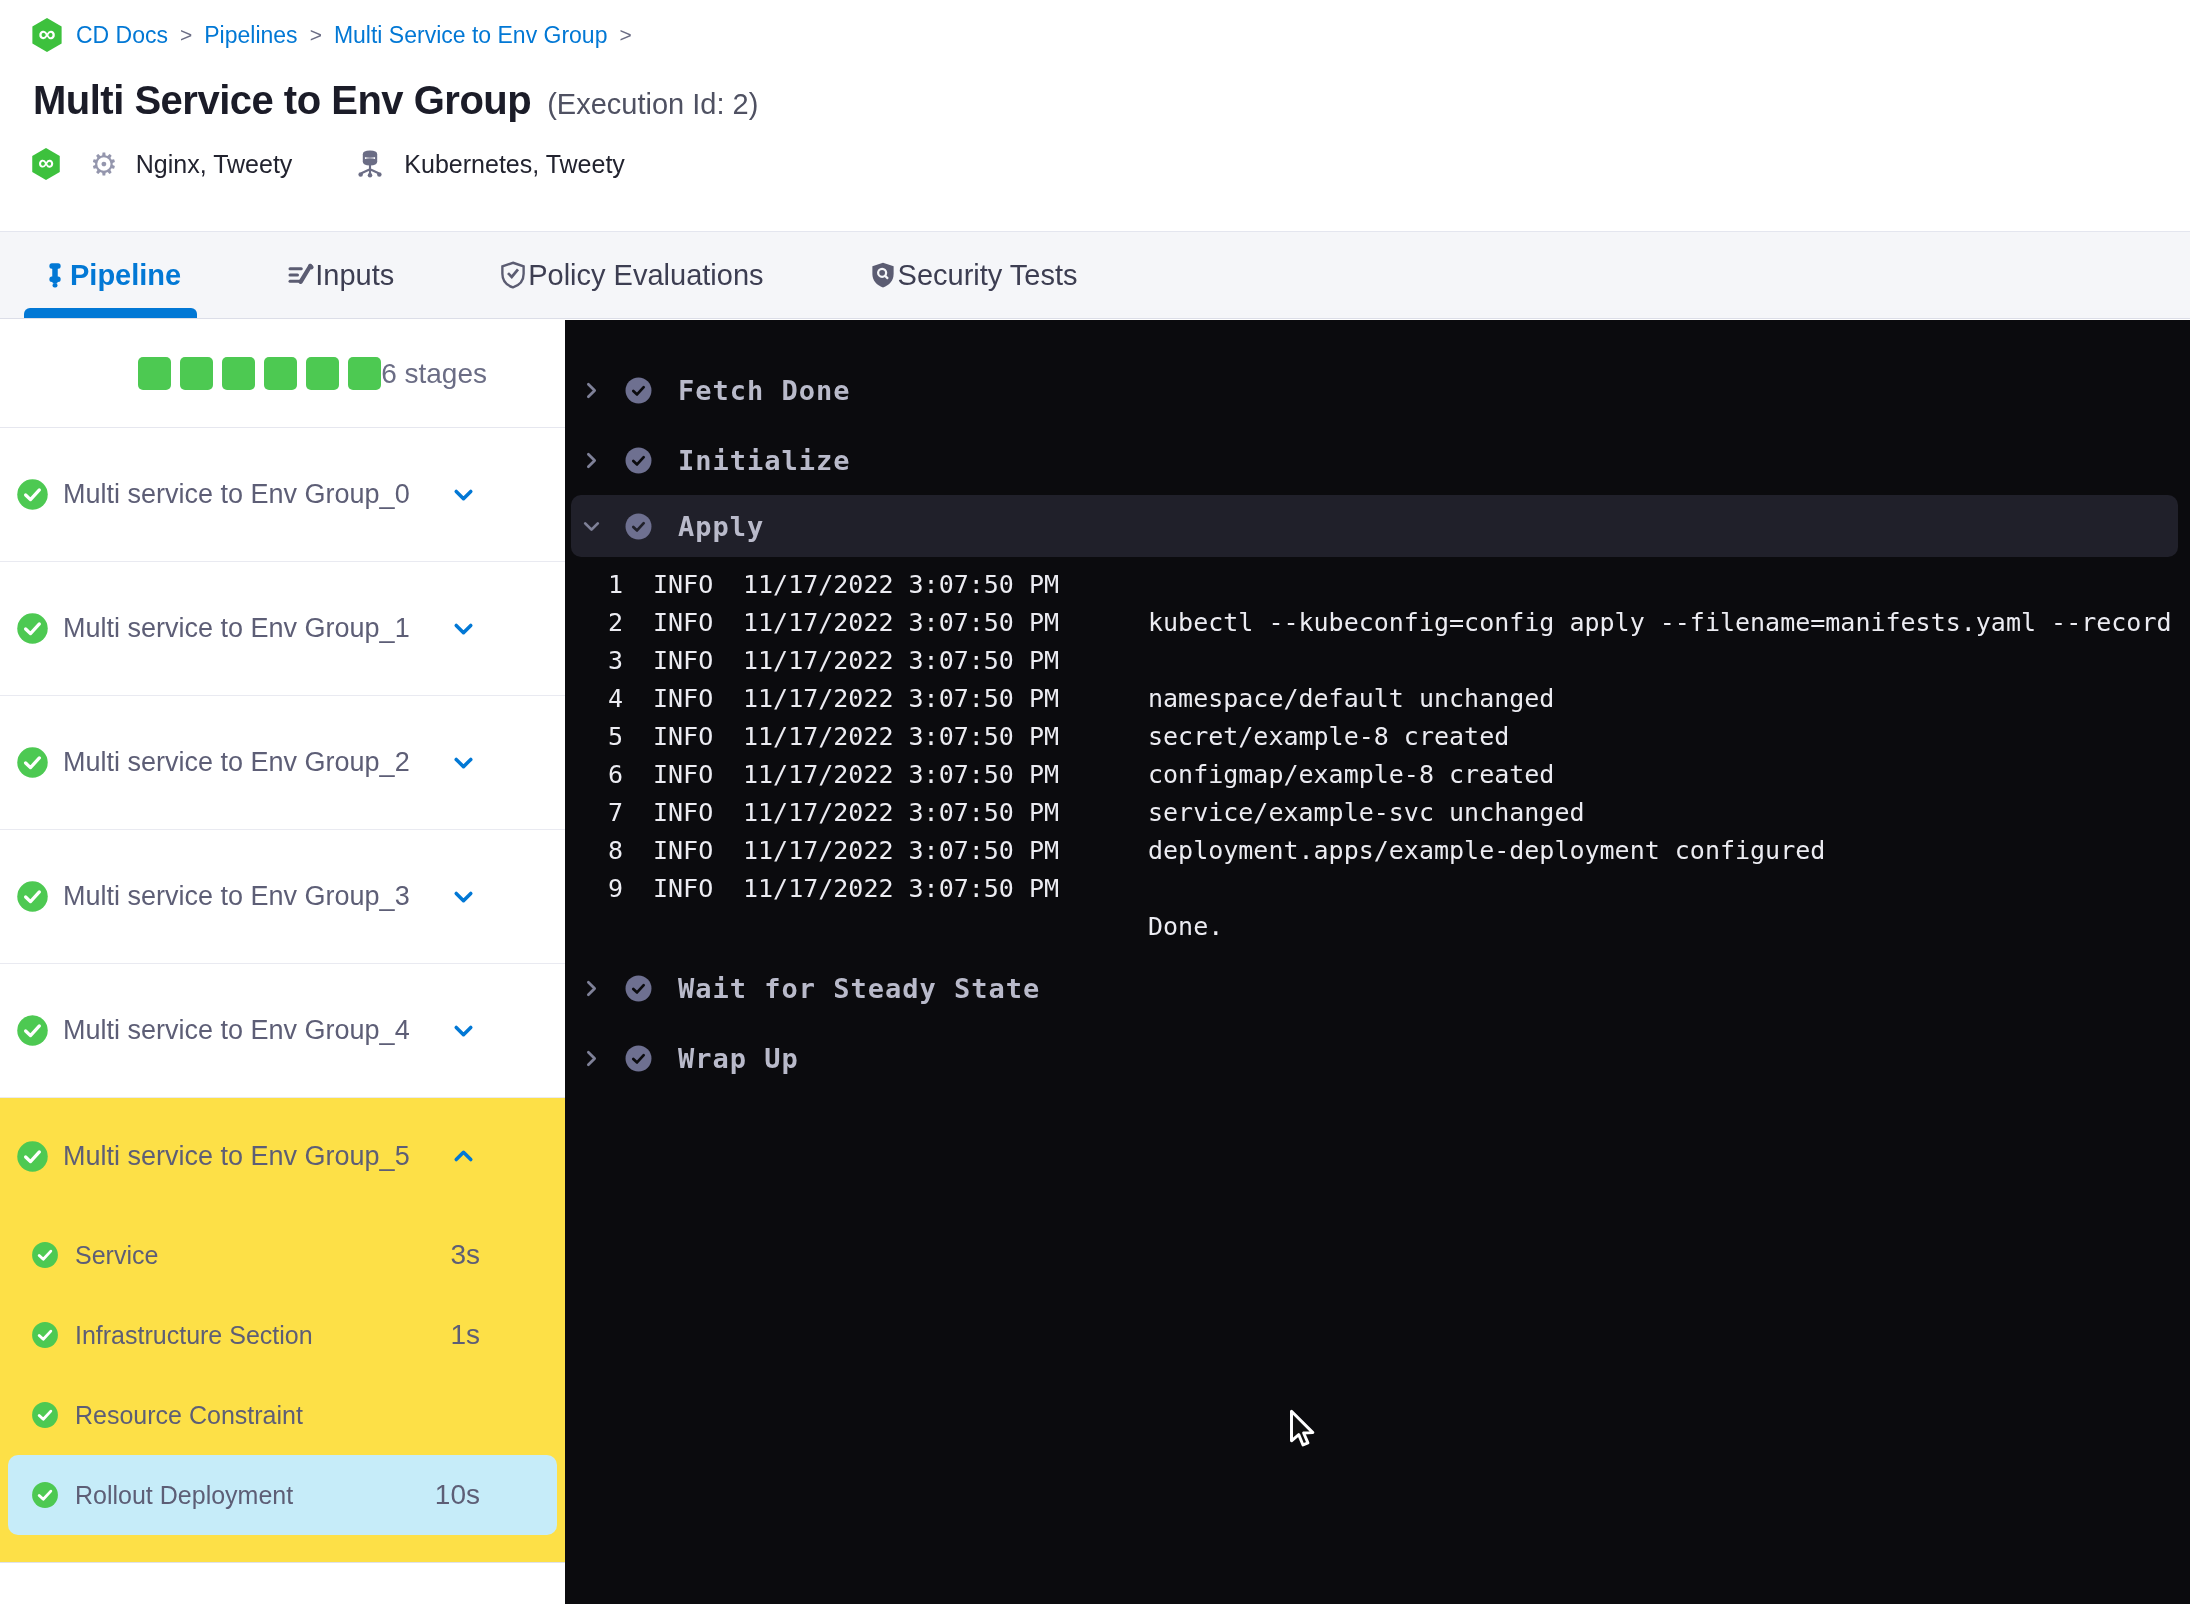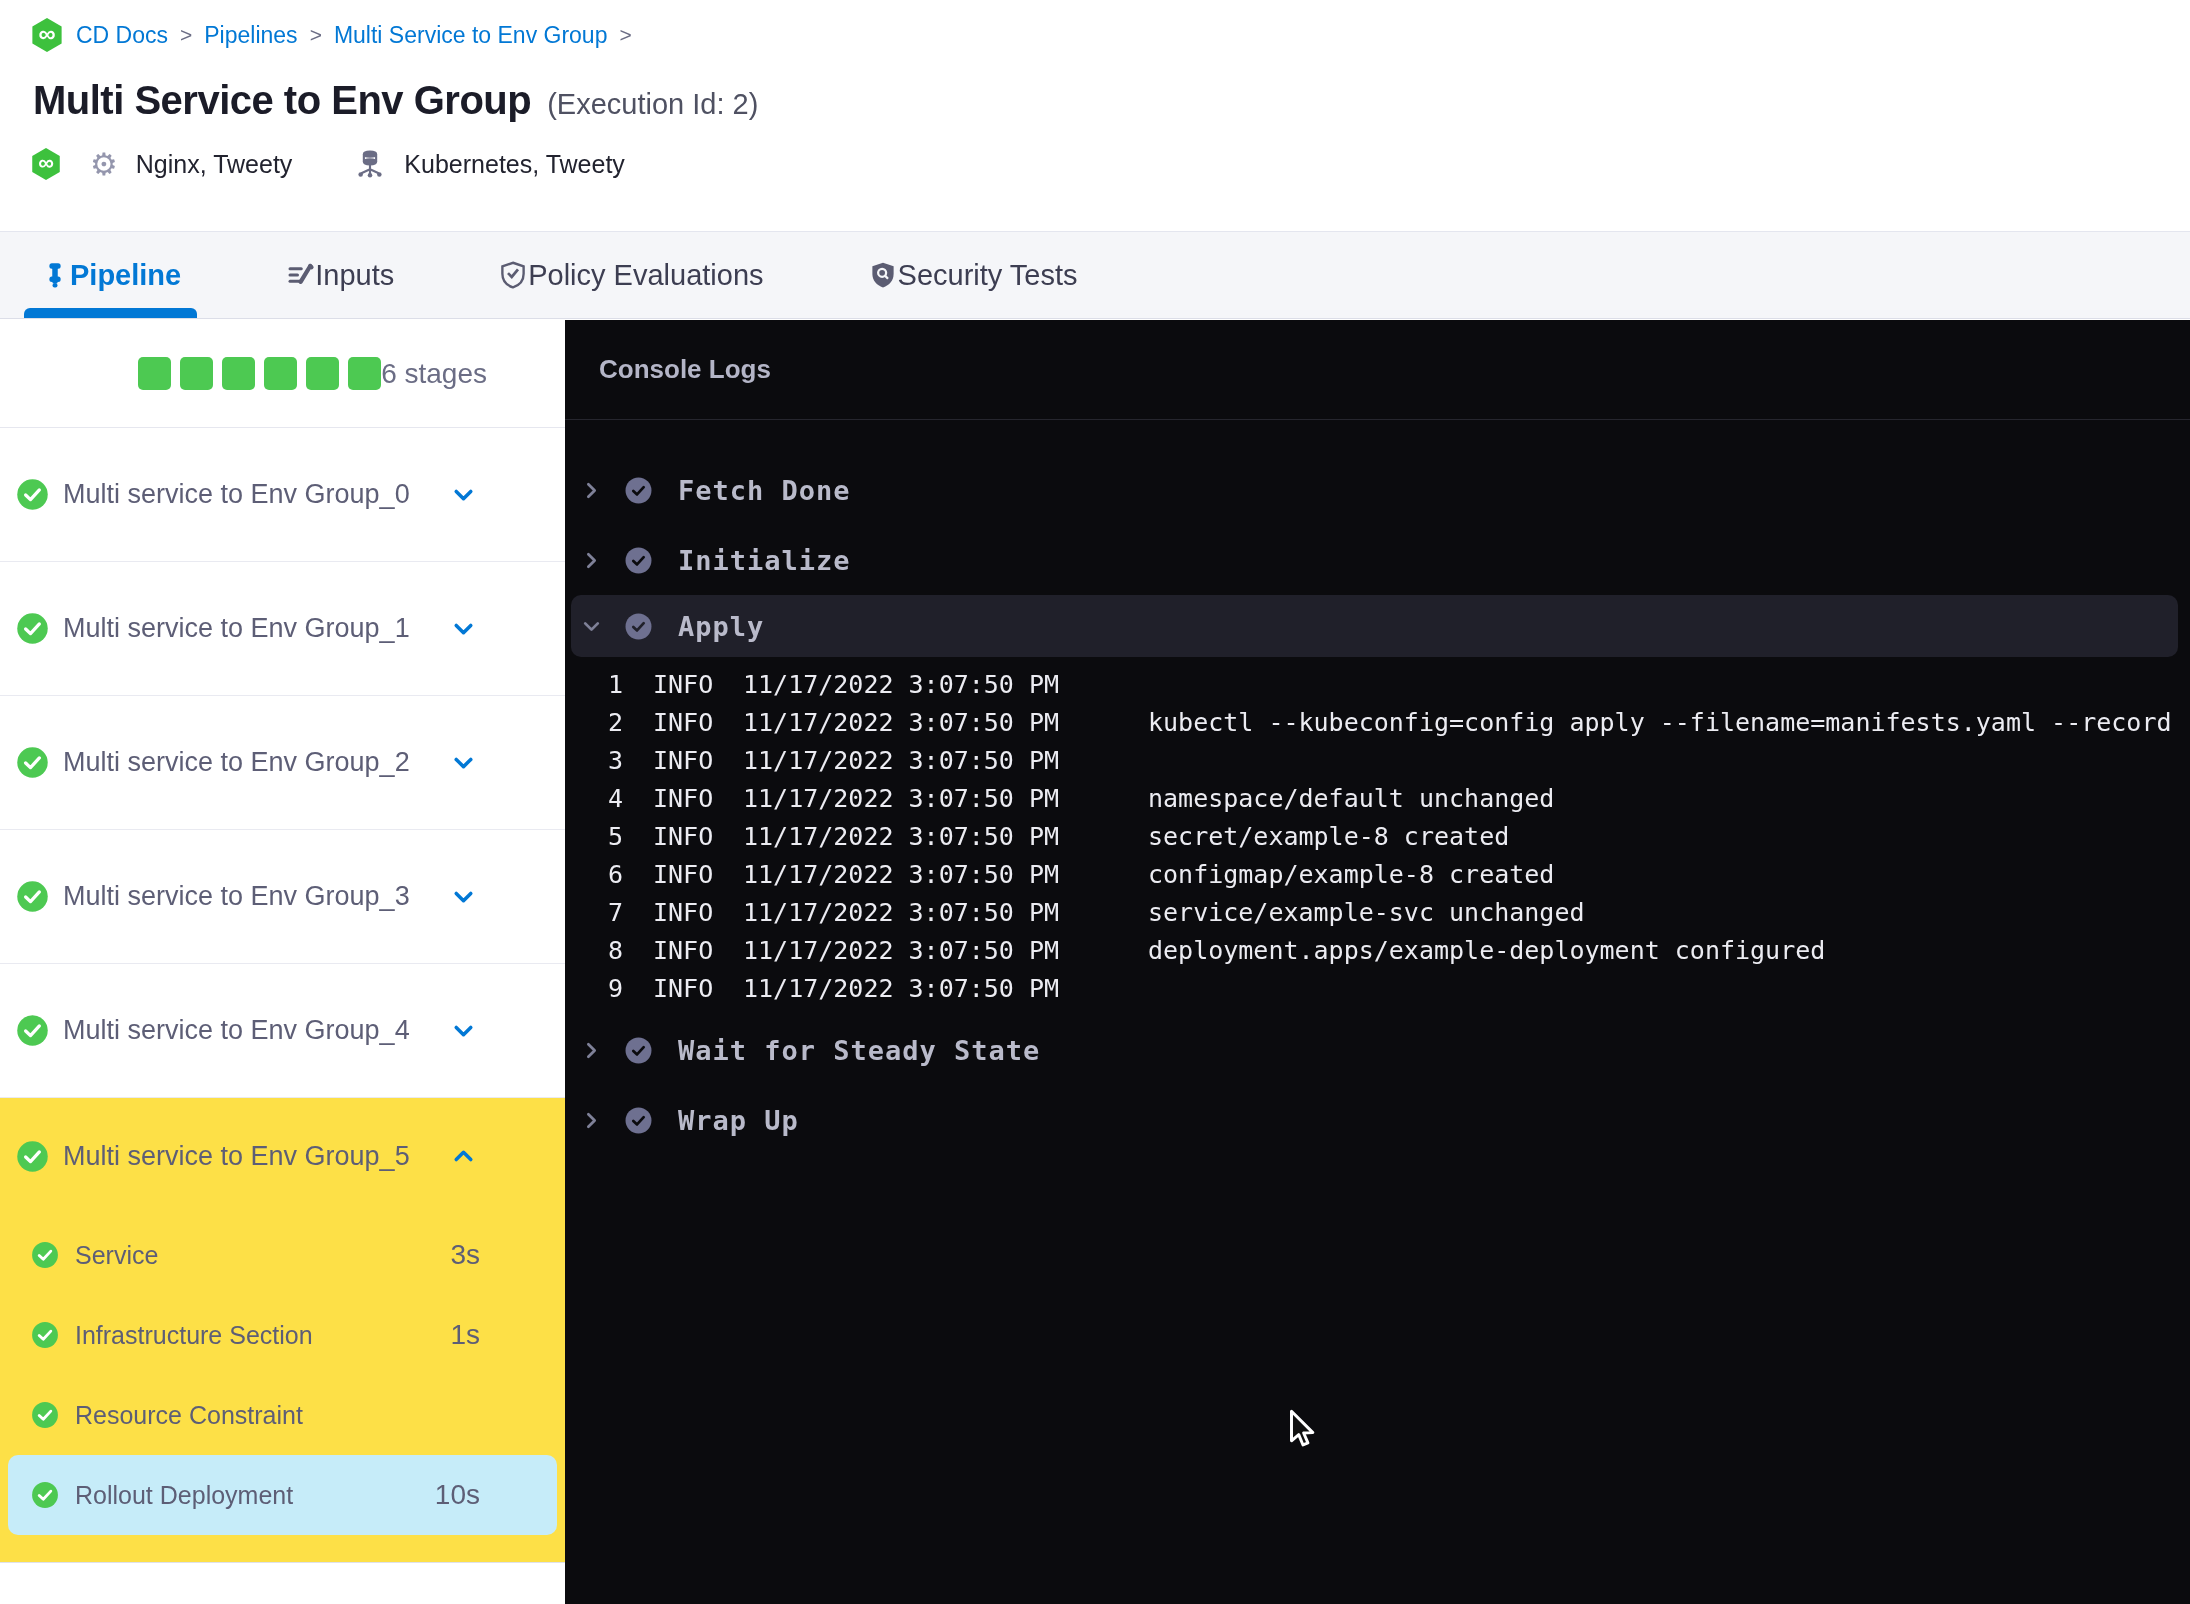--- a/index.html
+++ b/index.html
@@ -255,23 +255,20 @@
           <path d="M7.6 13.4 L11.4 17 L18.4 9.4" fill="none" stroke="#fff" stroke-width="2.6" stroke-linecap="round" stroke-linejoin="round"></path>
         </svg>
         <span class="step-name">Rollout Deployment</span>
         <span class="step-duration">10s</span>
       </div>
       </div>
   </div>
 </div>
 
 <div class="console">
-  <div class="console-header">
-    <span class="console-title">Console Logs</span>
-  </div>
   <div class="console-body">
 
     <div>
 
     <div class="cstep">
         <span class="chev">
           <svg width="21" height="21" viewBox="0 0 20 20" fill="none" stroke="#7f8198" stroke-width="2.6" stroke-linecap="round" stroke-linejoin="round">
             <path d="M7 4 L13 10 L7 16"></path>
           </svg>
         </span>
@@ -363,20 +360,26 @@
         <span class="log-level">INFO</span>
         <span class="log-ts">11/17/2022 3:07:50 PM</span>
         <span class="log-msg">deployment.apps/example-deployment configured</span>
       </div>
         <div class="log-line">
         <span class="log-n">9</span>
         <span class="log-level">INFO</span>
         <span class="log-ts">11/17/2022 3:07:50 PM</span>
         <span class="log-msg"></span>
       </div>
+        <div class="log-line">
+        <span class="log-n"></span>
+        <span class="log-level"></span>
+        <span class="log-ts"></span>
+        <span class="log-msg">Done.</span>
+      </div>
       </div>
 
     <div>
 
     <div class="cstep">
         <span class="chev">
           <svg width="21" height="21" viewBox="0 0 20 20" fill="none" stroke="#7f8198" stroke-width="2.6" stroke-linecap="round" stroke-linejoin="round">
             <path d="M7 4 L13 10 L7 16"></path>
           </svg>
         </span>

